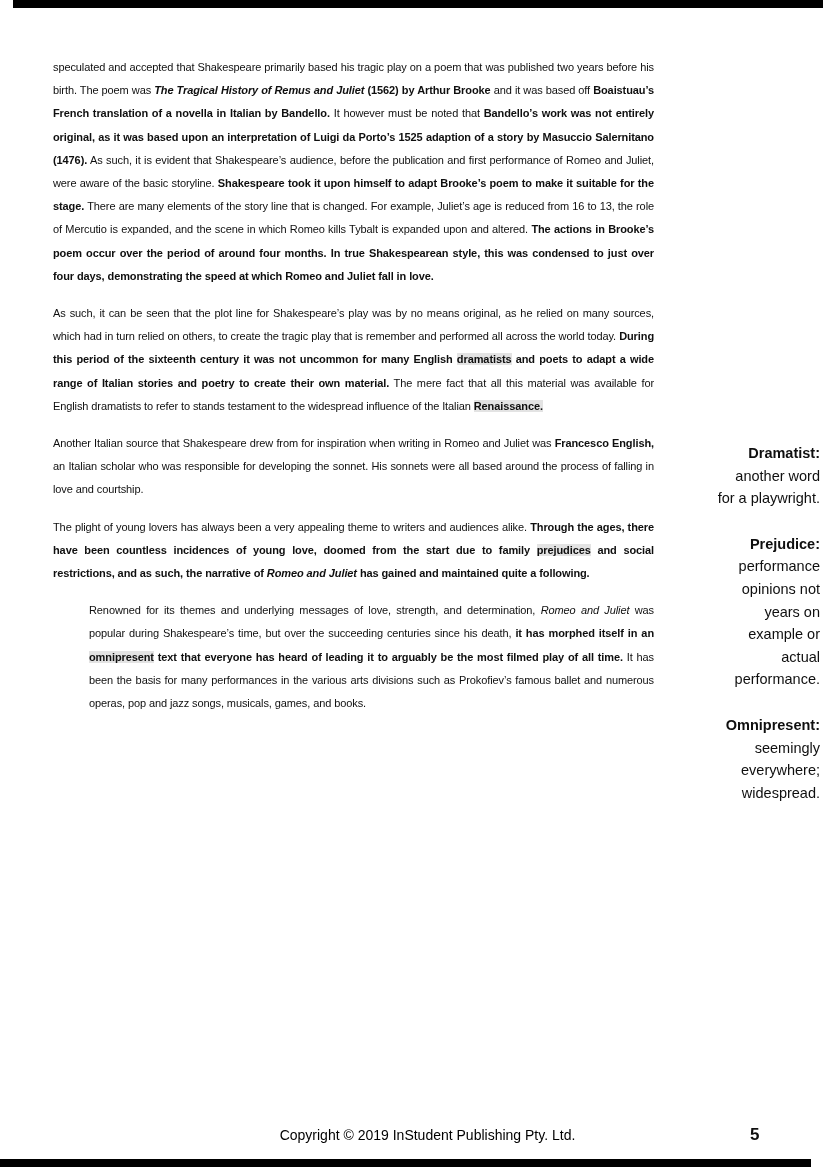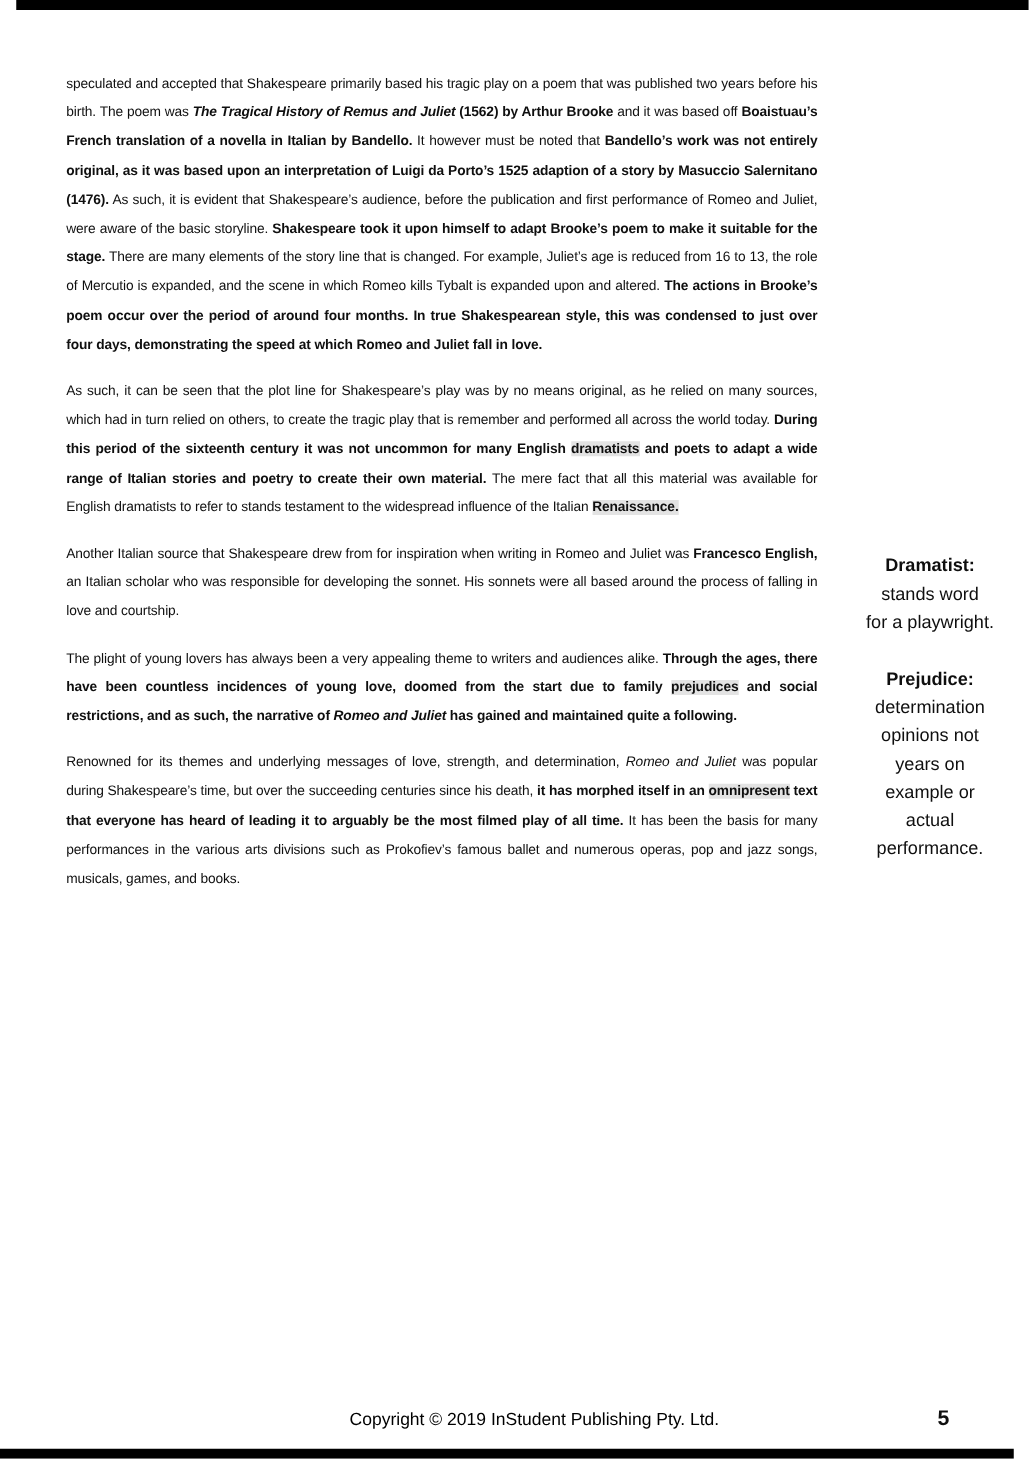--- a/index.html
+++ b/index.html
@@ -37,32 +37,32 @@
     top: 56px;
     width: 601px;
   }
   .para {
     margin: 0 0 14px 0;
     font-size: 11px;
     line-height: 23.2px;
     text-align: justify;
     letter-spacing: -0.1px;
   }
-  .para:last-child { margin-bottom: 0; }
+  .para:last-child { margin-bottom: 0; margin-left: 36px; }
   .b  { font-weight: bold; }
   .i  { font-style: italic; }
   .hl { background: var(--hl, #e3e3e3); }
   .sidebar {
     position: absolute;
     left: 668px;
     top: 442px;
     width: 152px;
     font-size: 14.5px;
     line-height: 22.6px;
-    text-align: center;
+    text-align: right;
   }
   .sidebar-entry { margin: 0 0 23px 0; }
   .sidebar-term  { font-weight: bold; }
   .footer-copyright {
     position: absolute;
     top: 1127px;
     left: 16px;
     width: 823px;
     text-align: center;
     font-size: 14px;
@@ -85,31 +85,37 @@
     <p class="para"><span class="">speculated and accepted that Shakespeare primarily based his tragic play on a poem that was published two years before his birth.  The poem was </span><span class="b i ">The Tragical History of Remus and Juliet</span><span class="b "> (1562) by Arthur Brooke</span><span class=""> and it was based off </span><span class="b ">Boaistuau’s French translation of a novella in Italian by Bandello.</span><span class=""> It however must be noted that </span><span class="b ">Bandello’s work was not entirely original, as it was based upon an interpretation of Luigi da Porto’s 1525 adaption of a story by Masuccio Salernitano (1476).</span><span class=""> As such, it is evident that Shakespeare’s audience, before the publication and first performance of Romeo and Juliet, were aware of the basic storyline.  </span><span class="b ">Shakespeare took it upon himself to adapt Brooke’s poem to make it suitable for the stage.</span><span class=""> There are many elements of the story line that is changed.  For example, Juliet’s age is reduced from 16 to 13, the role of Mercutio is expanded, and the scene in which Romeo kills Tybalt is expanded upon and altered.  </span><span class="b ">The actions in Brooke’s poem occur over the period of around four months. In true Shakespearean style, this was condensed to just over four days, demonstrating the speed at which Romeo and Juliet fall in love.</span></p>
     <p class="para"><span class="">As such, it can be seen that the plot line for Shakespeare’s play was by no means original, as he relied on many sources, which had in turn relied on others, to create the tragic play that is remember and performed all across the world today.  </span><span class="b ">During this period of the sixteenth century it was not uncommon for many English </span><span class="b hl">dramatists</span><span class="b "> and poets to adapt a wide range of Italian stories and poetry to create their own material.</span><span class=""> The mere fact that all this material was available for English dramatists to refer to stands testament to the widespread influence of the Italian </span><span class="b hl">Renaissance.</span></p>
     <p class="para"><span class="">Another Italian source that Shakespeare drew from for inspiration when writing in Romeo and Juliet was </span><span class="b ">Francesco English,</span><span class=""> an Italian scholar who was responsible for developing the sonnet. His sonnets were all based around the process of falling in love and courtship.</span></p>
     <p class="para"><span class="">The plight of young lovers has always been a very appealing theme to writers and audiences alike.  </span><span class="b ">Through the ages, there have been countless incidences of young love, doomed from the start due to family </span><span class="b hl">prejudices</span><span class="b "> and social restrictions, and as such, the narrative of </span><span class="b i ">Romeo and Juliet</span><span class="b "> has gained and maintained quite a following.</span></p>
     <p class="para"><span class="">Renowned for its themes and underlying messages of love, strength, and determination, </span><span class="i ">Romeo and Juliet</span><span class=""> was popular during Shakespeare’s time, but over the succeeding centuries since his death, </span><span class="b ">it has morphed itself in an </span><span class="b hl">omnipresent</span><span class="b "> text that everyone has heard of leading it to arguably be the most filmed play of all time.</span><span class=""> It has been the basis for many performances in the various arts divisions such as Prokofiev’s famous ballet and numerous operas, pop and jazz songs, musicals, games, and books.</span></p>
   </div>
 
 <div class="sidebar">
     <div class="sidebar-entry">
       <div class="sidebar-term">Dramatist:</div>
-      <div class="sidebar-def-line">stands word</div>
+      <div class="sidebar-def-line">another word</div>
       <div class="sidebar-def-line">for a playwright.</div>
     </div>
     <div class="sidebar-entry">
       <div class="sidebar-term">Prejudice:</div>
-      <div class="sidebar-def-line">determination</div>
+      <div class="sidebar-def-line">performance</div>
       <div class="sidebar-def-line">opinions not</div>
       <div class="sidebar-def-line">years on</div>
       <div class="sidebar-def-line">example or</div>
       <div class="sidebar-def-line">actual</div>
       <div class="sidebar-def-line">performance.</div>
+    </div>
+    <div class="sidebar-entry">
+      <div class="sidebar-term">Omnipresent:</div>
+      <div class="sidebar-def-line">seemingly</div>
+      <div class="sidebar-def-line">everywhere;</div>
+      <div class="sidebar-def-line">widespread.</div>
     </div>
   </div>
 
 <div class="footer-copyright">Copyright © 2019 InStudent Publishing Pty. Ltd.</div>
 
 <div class="page-number">5</div>
 
 <div class="scan-bar-bottom"></div>
 
 </body></html>

